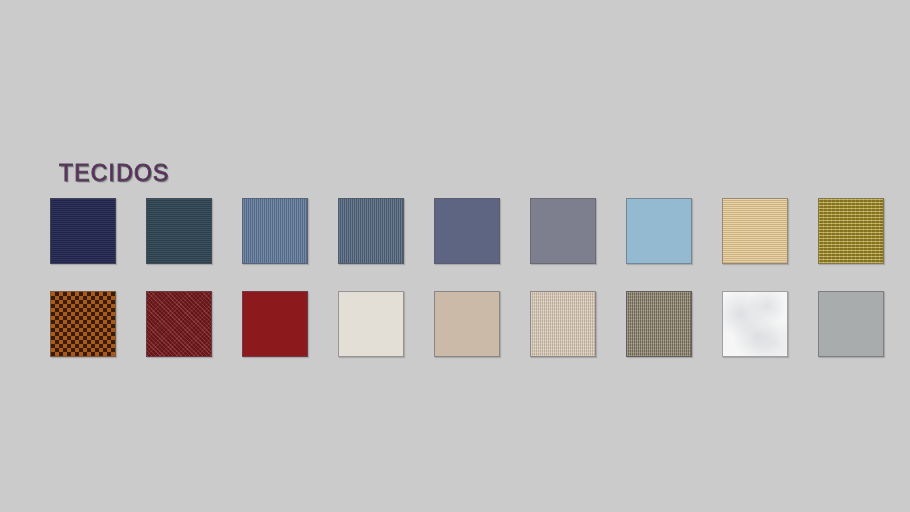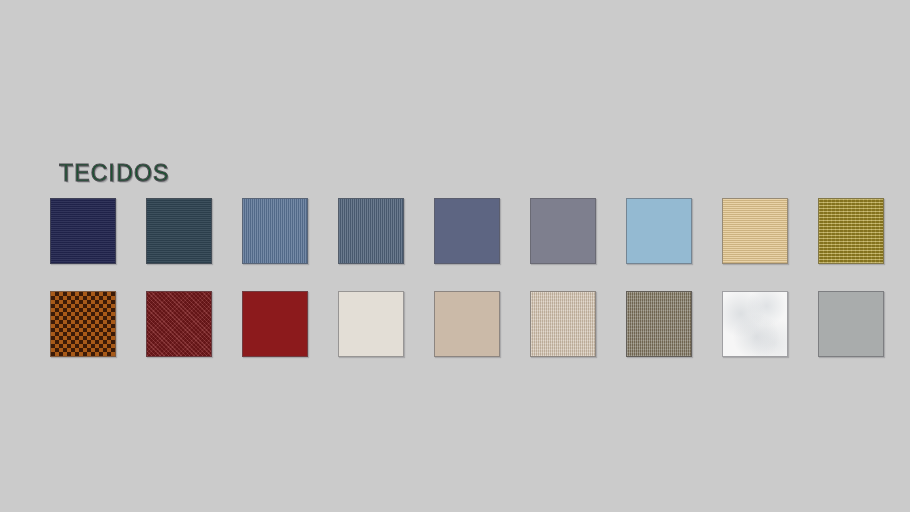--- a/index.html
+++ b/index.html
@@ -24,21 +24,21 @@
   
   #title {
     position: absolute;
     left: 59px;
     top: 160px;
     font-family: "Liberation Sans", sans-serif;
     font-size: 23px;
     font-weight: 400;
     letter-spacing: 1.2px;
     line-height: 26px;
-    color: #14532d;
+    color: #701a75;
     -webkit-text-stroke: 1px #4c4c50;
     text-shadow:
        1px 1px 0 rgba(90,90,95,0.55),
        1.6px 1.6px 0 rgba(120,120,125,0.30);
     white-space: nowrap;
     user-select: none;
   }
 
   
   .swatch-row {

